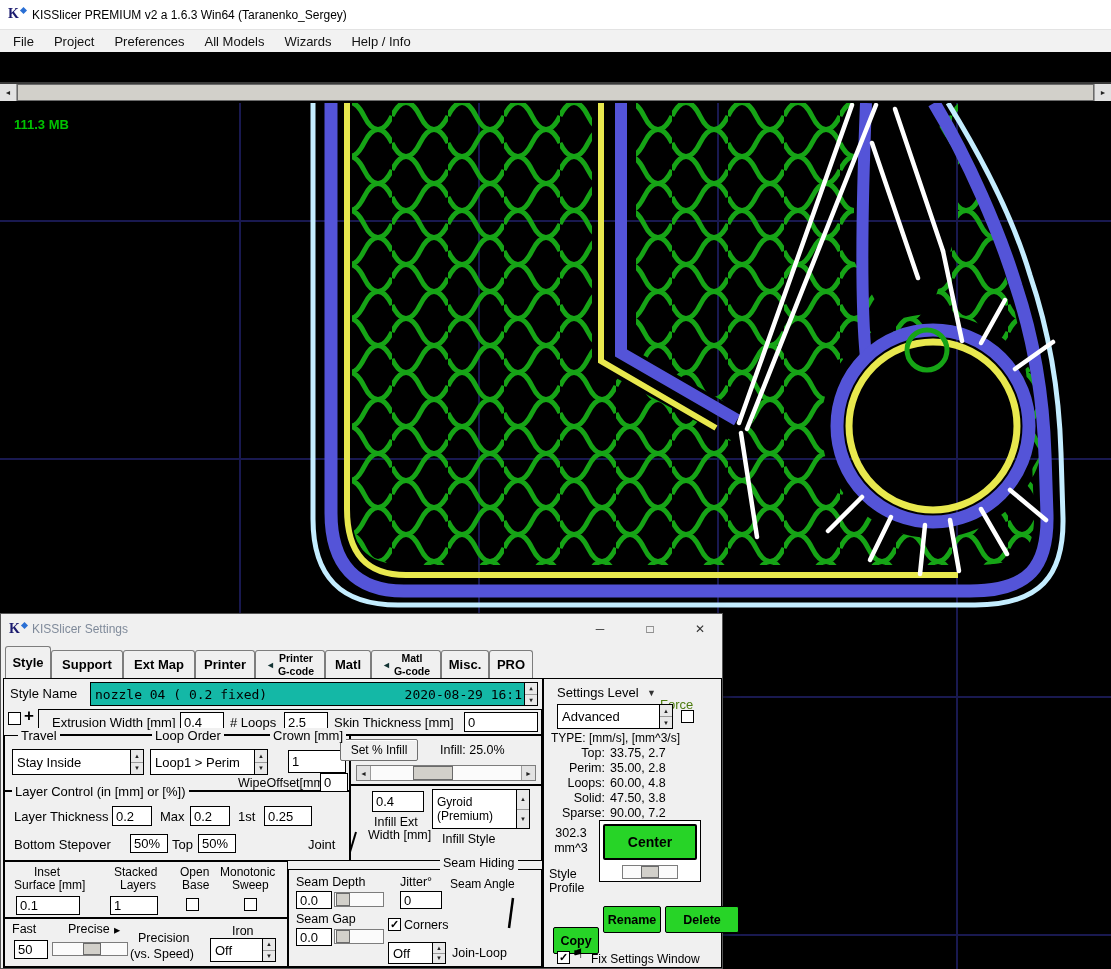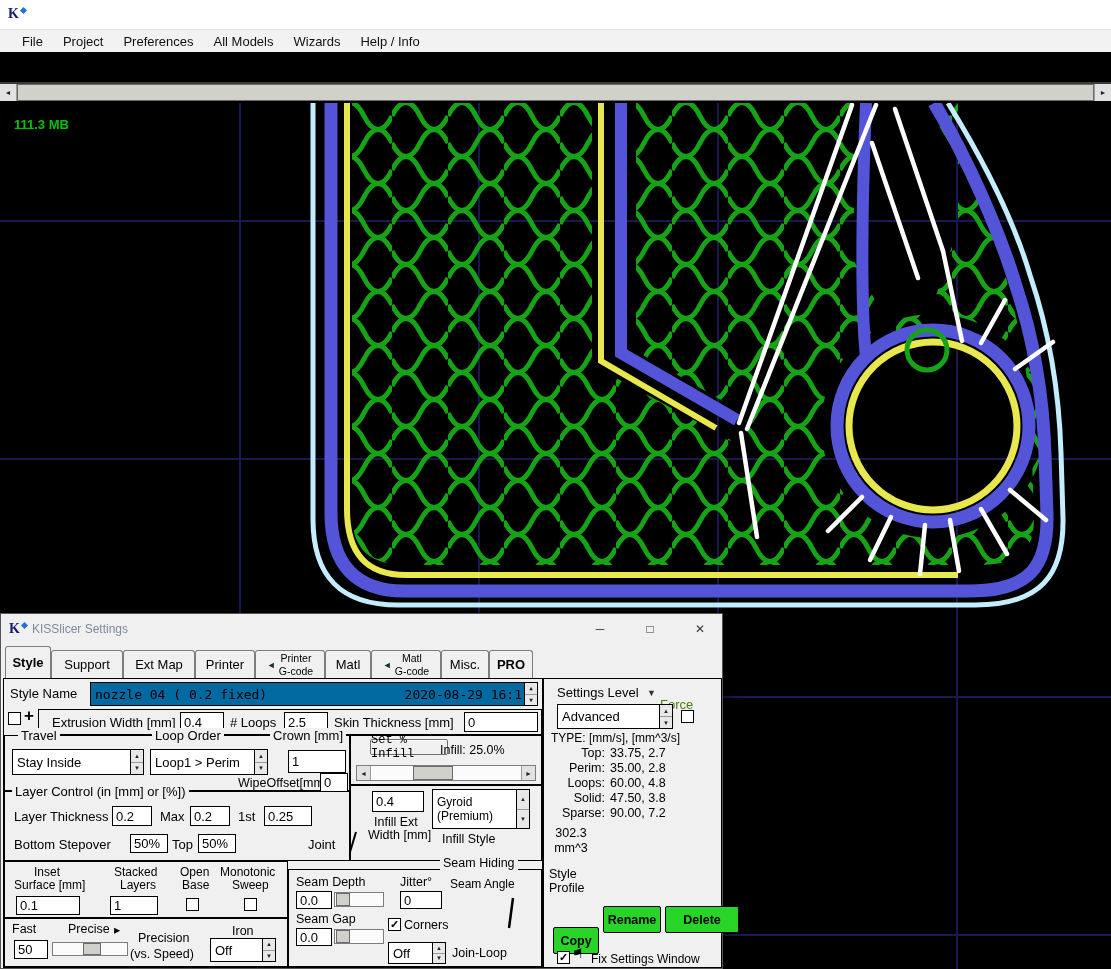--- a/index.html
+++ b/index.html
@@ -9,21 +9,21 @@
     --memory-green:#00c300; --grid-blue:#191950;
   }
   body { font-family:"Liberation Sans",sans-serif; background:#777; }
   .screen { position:relative; width:1111px; height:969px; background:#000; overflow:hidden; }
 
   
   .titlebar { position:absolute; left:0; top:0; width:100%; height:30px; background:#fff; display:flex; align-items:center; padding:0 8px; gap:7px; border-bottom:1px solid #e3e3e3; }
   .appicon { width:17px; height:17px; position:relative; font:bold 14px "Liberation Serif",serif; color:#1a1a6e; }
   .appicon:after{ content:""; position:absolute; right:-1px; top:2px; width:5px; height:5px; background:#2a6fd4; transform:rotate(45deg); }
   .apptitle { font-size:12px; color:#000; }
-  .menubar { position:absolute; top:30px; height:22px; width:100%; background:#f2f2f2; display:flex; align-items:center; padding:0 12px; }
+  .menubar { position:absolute; top:30px; height:22px; width:100%; background:#f2f2f2; display:flex; align-items:center; padding:0 3px; }
   .menuitem { font-size:13px; padding:0 10px; color:#111; cursor:default; }
   .viewbar { position:absolute; top:52px; height:30px; width:100%; background:#f2f2f2; }
   .radio { position:absolute; width:13px; height:13px; border:1px solid #000; background:#fff; border-radius:2px; }
   .radio .dot { position:absolute; left:3px; top:3px; width:5px; height:5px; background:#000; border-radius:50%; }
   .radiolabel { position:absolute; font-size:14px; color:#000; }
   .pathtype { position:absolute; right:0; top:1px; width:183px; height:26px; background:#fff; border:1px solid #000; font-size:14px; display:flex; align-items:center; padding:0 7px; }
   .hscroll { position:absolute; top:82px; height:21px; width:100%; background:#ececec; border-top:2px solid #3a3a3a; border-bottom:2px solid #000; display:flex; }
   .hscroll .sbtn { width:17px; }
 
   
@@ -57,41 +57,42 @@
   .loopy2 { stroke:var(--loop-yellow); stroke-width:7; fill:none; }
   .gloop { stroke:var(--infill-green); stroke-width:5; fill:none; }
   .trav { stroke:var(--travel-white); stroke-width:4.5; fill:none; stroke-linecap:round; }
   .mem { font:bold 13px "Liberation Sans",sans-serif; fill:var(--memory-green); }
 
   
   .swin { position:absolute; left:0; top:613px; width:723px; height:356px; background:#f0f0f0; border:1px solid #555; box-shadow:3px 3px 10px rgba(0,0,0,.55); z-index:10; }
   .stitle { position:absolute; top:0; left:0; width:100%; height:30px; display:flex; align-items:center; padding-left:8px; gap:6px; }
   .stitle .t { font-size:12px; color:#7f8a9a; flex:1; }
   .wbtn { width:44px; height:30px; display:flex; align-items:center; justify-content:center; font-size:12px; color:#333; }
-  .tab { position:absolute; border:1px solid #7d7d7d; border-bottom:none; background:#f0f0f0; text-align:center; font-size:13px; border-radius:3px 3px 0 0; display:flex; align-items:center; justify-content:center; }
+  .tab { position:absolute; border:1px solid #7d7d7d; border-bottom:none; background:#f0f0f0; text-align:center; font-size:13px; border-radius:3px 3px 0 0; display:flex; align-items:center; justify-content:center;font-weight:bold; }
   .tab.active { font-weight:bold; z-index:4; background:#f0f0f0; }
   .tab .col { display:flex; flex-direction:column; font-size:10.5px; line-height:1.15; }
   .tab .ga { font-size:9px; margin-right:3px; color:#133; }
   .panel { position:absolute; left:2px; top:64px; width:540px; height:290px; border:1px solid #000; background:#f0f0f0; }
-  .fieldbox { position:absolute; background:#0369a1; border:1px solid #000; display:flex; align-items:center; font:13px "DejaVu Sans Mono",monospace; }
+  .fieldbox { position:absolute; background:#14b8a6; border:1px solid #000; display:flex; align-items:center; font:13px "DejaVu Sans Mono",monospace; }
   .fieldbox .v { padding-left:4px; } .fieldbox .sp { flex:1; } .fieldbox .d { padding-right:2px; }
   .speedrow { position:absolute; font-size:12.5px; white-space:nowrap; }
   .speedrow .sl { display:inline-block; width:56px; text-align:right; }
   .speedrow .sv { margin-left:5px; }
   .needle { position:absolute; }
   .flag { position:absolute; font-size:13px; transform:scaleX(-1); color:#000; }
   .fa { position:absolute; font-size:9px; color:#333; }
 </style>
 </head>
 <body>
 
 <div class="screen">
 
   <div class="titlebar">
     <span class="appicon">K</span>
+    <span class="apptitle">KISSlicer PREMIUM v2 a 1.6.3 Win64 (Taranenko_Sergey)</span>
   </div>
 
   <div class="menubar">
     <span class="menuitem">File</span>
     <span class="menuitem">Project</span>
     <span class="menuitem">Preferences</span>
     <span class="menuitem">All Models</span>
     <span class="menuitem">Wizards</span>
     <span class="menuitem">Help / Info</span>
   </div>
@@ -251,21 +252,21 @@
         <span class="spin">
             <span>▲</span>
             <span>▼</span>
           </span>
       </div>
       <input class="tb" style="left: 284px; top: 71px; width: 58px; height: 23px;" value="1">
       <span class="lb s125" style="left:234px;top:97px;">WipeOffset[mm]</span>
       <input class="tb" style="left: 316px; top: 94px; width: 28px; height: 19px;" value="0">
 
       <div class="box" style="left:346px;top:56px;width:192px;height:50px;"></div>
-      <div class="graybtn" style="left:366px;top:60px;width:78px;height:16px;font-family:Liberation Mono, monospace;">
+      <div class="graybtn" style="left:336px;top:60px;width:78px;height:22px;">
           <span>Set % Infill</span>
         </div>
       <span class="lb s125" style="left:436px;top:64px;">Infill: 25.0%</span>
       <div class="sbar" style="left:352px;top:86px;width:180px;height:16px;">
         <span class="sbtn">◄</span>
         <span class="strack">
             <span class="sthumb" style="left:28%;width:40px;"></span>
           </span>
         <span class="sbtn last">►</span>
       </div>
@@ -385,20 +386,30 @@
     <span class="lb s12" style="left:550px;top:117px;">TYPE: [mm/s], [mm^3/s]</span>
     <div class="speedrow" style="left:548px;top:132px;"><span class="sl">Top:</span><span class="sv">33.75, 2.7</span></div>
     <div class="speedrow" style="left:548px;top:147px;"><span class="sl">Perim:</span><span class="sv">35.00, 2.8</span></div>
     <div class="speedrow" style="left:548px;top:162px;"><span class="sl">Loops:</span><span class="sv">60.00, 4.8</span></div>
     <div class="speedrow" style="left:548px;top:177px;"><span class="sl">Solid:</span><span class="sv">47.50, 3.8</span></div>
     <div class="speedrow" style="left:548px;top:192px;"><span class="sl">Sparse:</span><span class="sv">90.00, 7.2</span></div>
 
     <span class="lb s125" style="left:544px;top:212px;width:52px;text-align:center;">302.3</span>
     <span class="lb s125" style="left:544px;top:227px;width:52px;text-align:center;">mm^3</span>
 
+    <div class="box" style="left:598px;top:206px;width:102px;height:62px;background:#fff;">
+      <div class="gbtn" style="left:3px;top:3px;width:94px;height:36px;font-size:14px;border-width:2px;">
+          <span>Center</span>
+        </div>
+      <div class="sbar" style="left:22px;top:44px;width:56px;height:14px;">
+        <span class="strack">
+            <span class="sthumb" style="left:33%;width:18px;"></span>
+          </span>
+      </div>
+    </div>
 
     <span class="lb s125" style="left:548px;top:253px;">Style</span>
     <span class="lb s125" style="left:548px;top:267px;">Profile</span>
     <div class="gbtn" style="left:552px;top:292px;width:46px;height:27px;margin-top:21px;">
         <span>Copy</span>
       </div>
     <div class="gbtn" style="left:602px;top:292px;width:58px;height:27px;">
         <span>Rename</span>
       </div>
     <div class="gbtn" style="left:664px;top:292px;width:74px;height:27px;">

